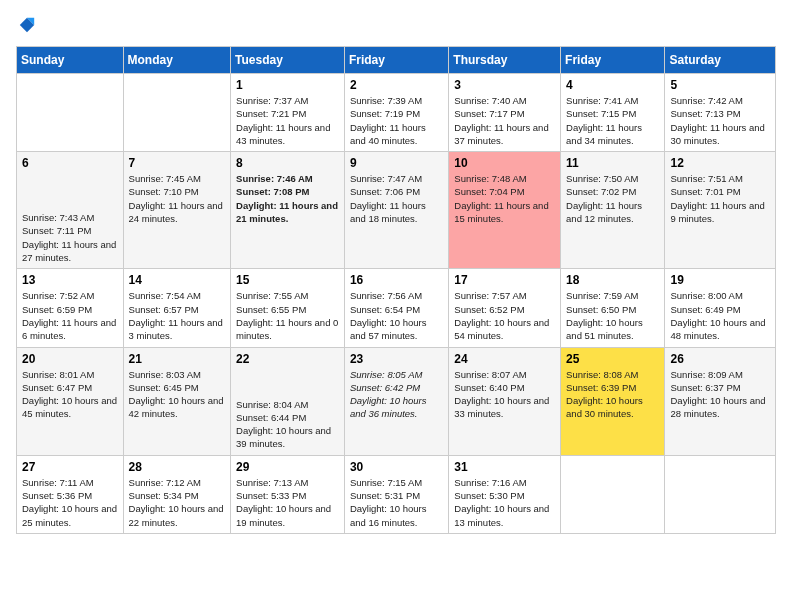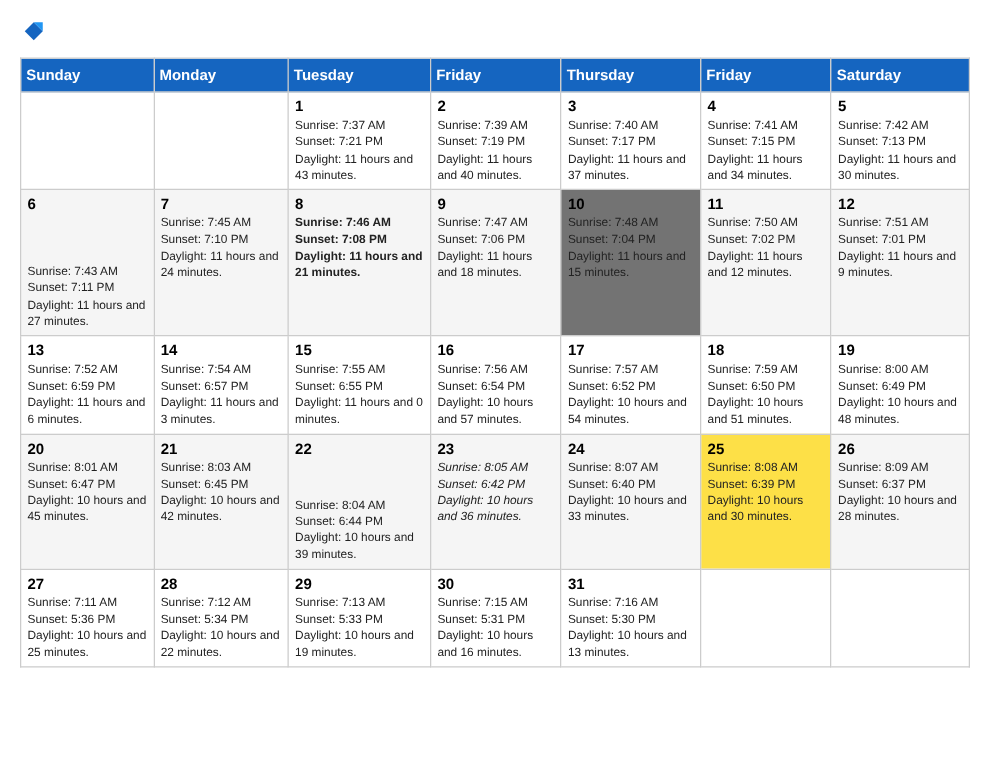--- a/index.html
+++ b/index.html
@@ -172,21 +172,21 @@
           <div class="day-info" style="white-space: pre-line; font-weight: bold;">Sunrise: 7:46 AM
 Sunset: 7:08 PM
 Daylight: 11 hours and 21 minutes.</div>
         </td>
         <td style="background: rgb(245, 245, 245);">
           <span class="day-number">9</span>
           <div class="day-info" style="white-space: pre-line;">Sunrise: 7:47 AM
 Sunset: 7:06 PM
 Daylight: 11 hours and 18 minutes.</div>
         </td>
-        <td style="background: #737373;">
+        <td style="background: #fca5a5;">
           <span class="day-number">10</span>
           <div class="day-info" style="white-space: pre-line;">Sunrise: 7:48 AM
 Sunset: 7:04 PM
 Daylight: 11 hours and 15 minutes.</div>
         </td>
         <td style="background: rgb(245, 245, 245);">
           <span class="day-number">11</span>
           <div class="day-info" style="white-space: pre-line;">Sunrise: 7:50 AM
 Sunset: 7:02 PM
 Daylight: 11 hours and 12 minutes.</div>

